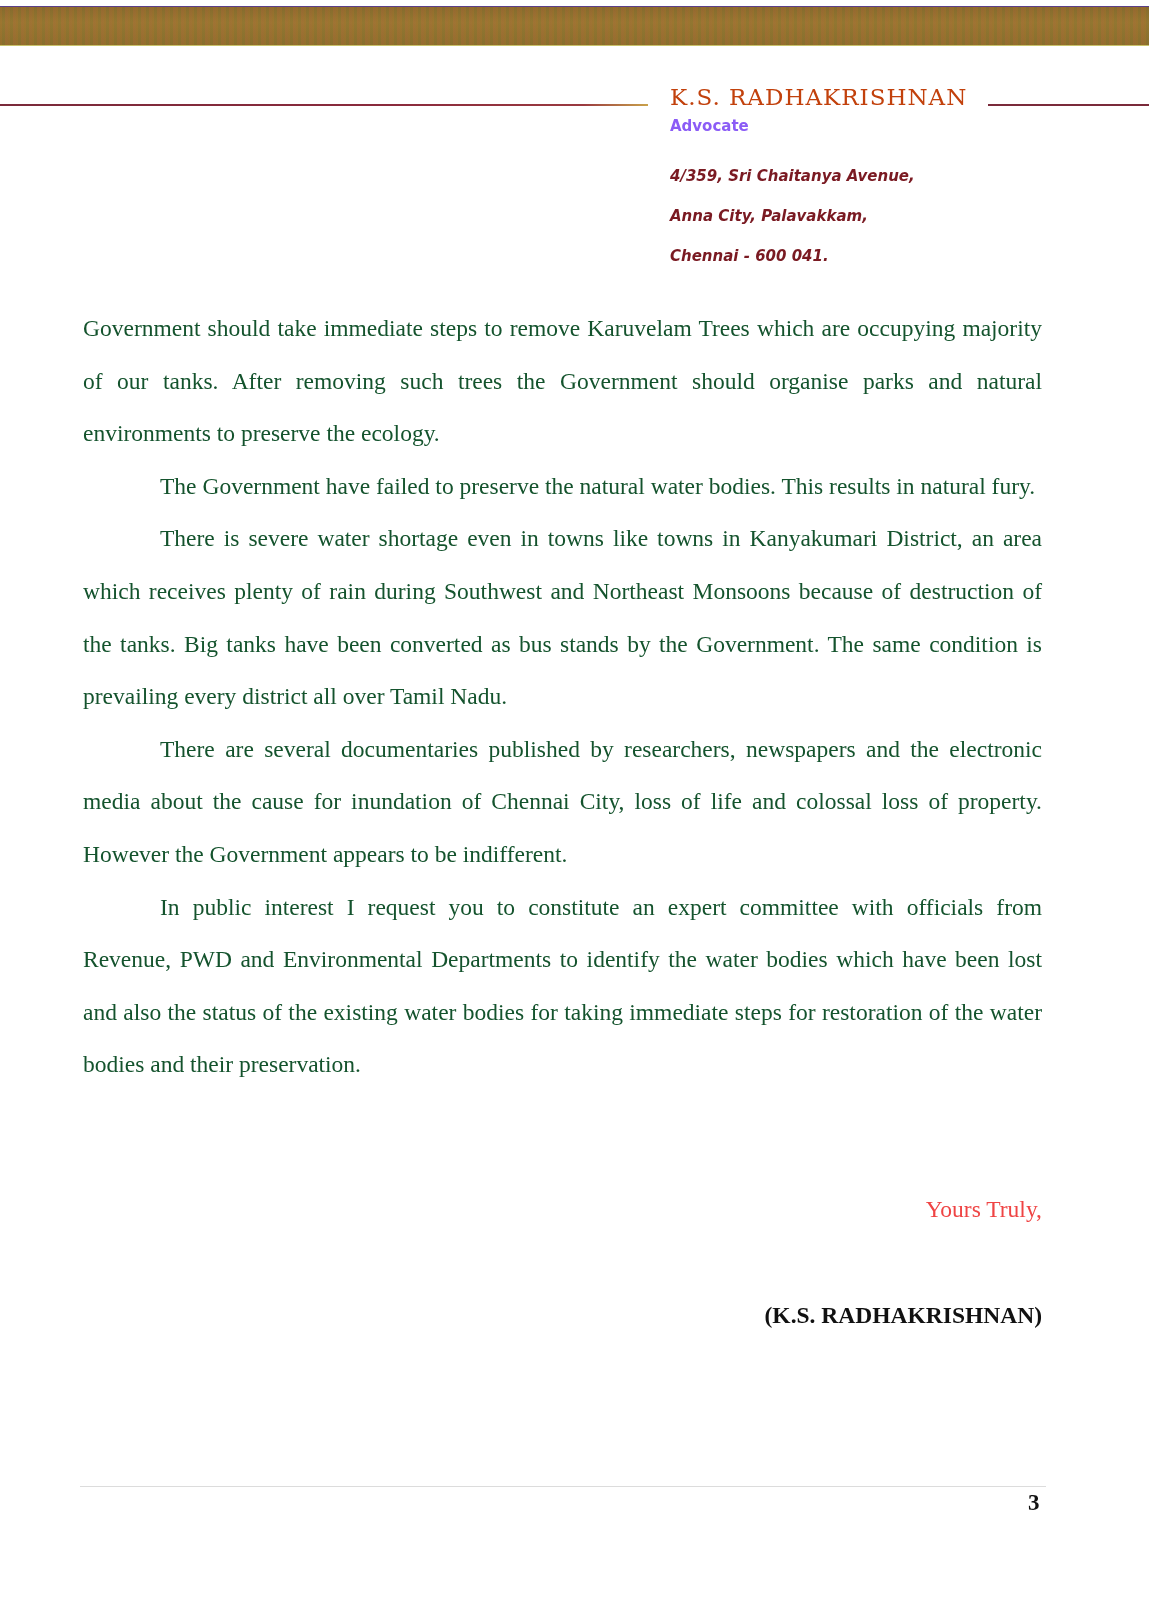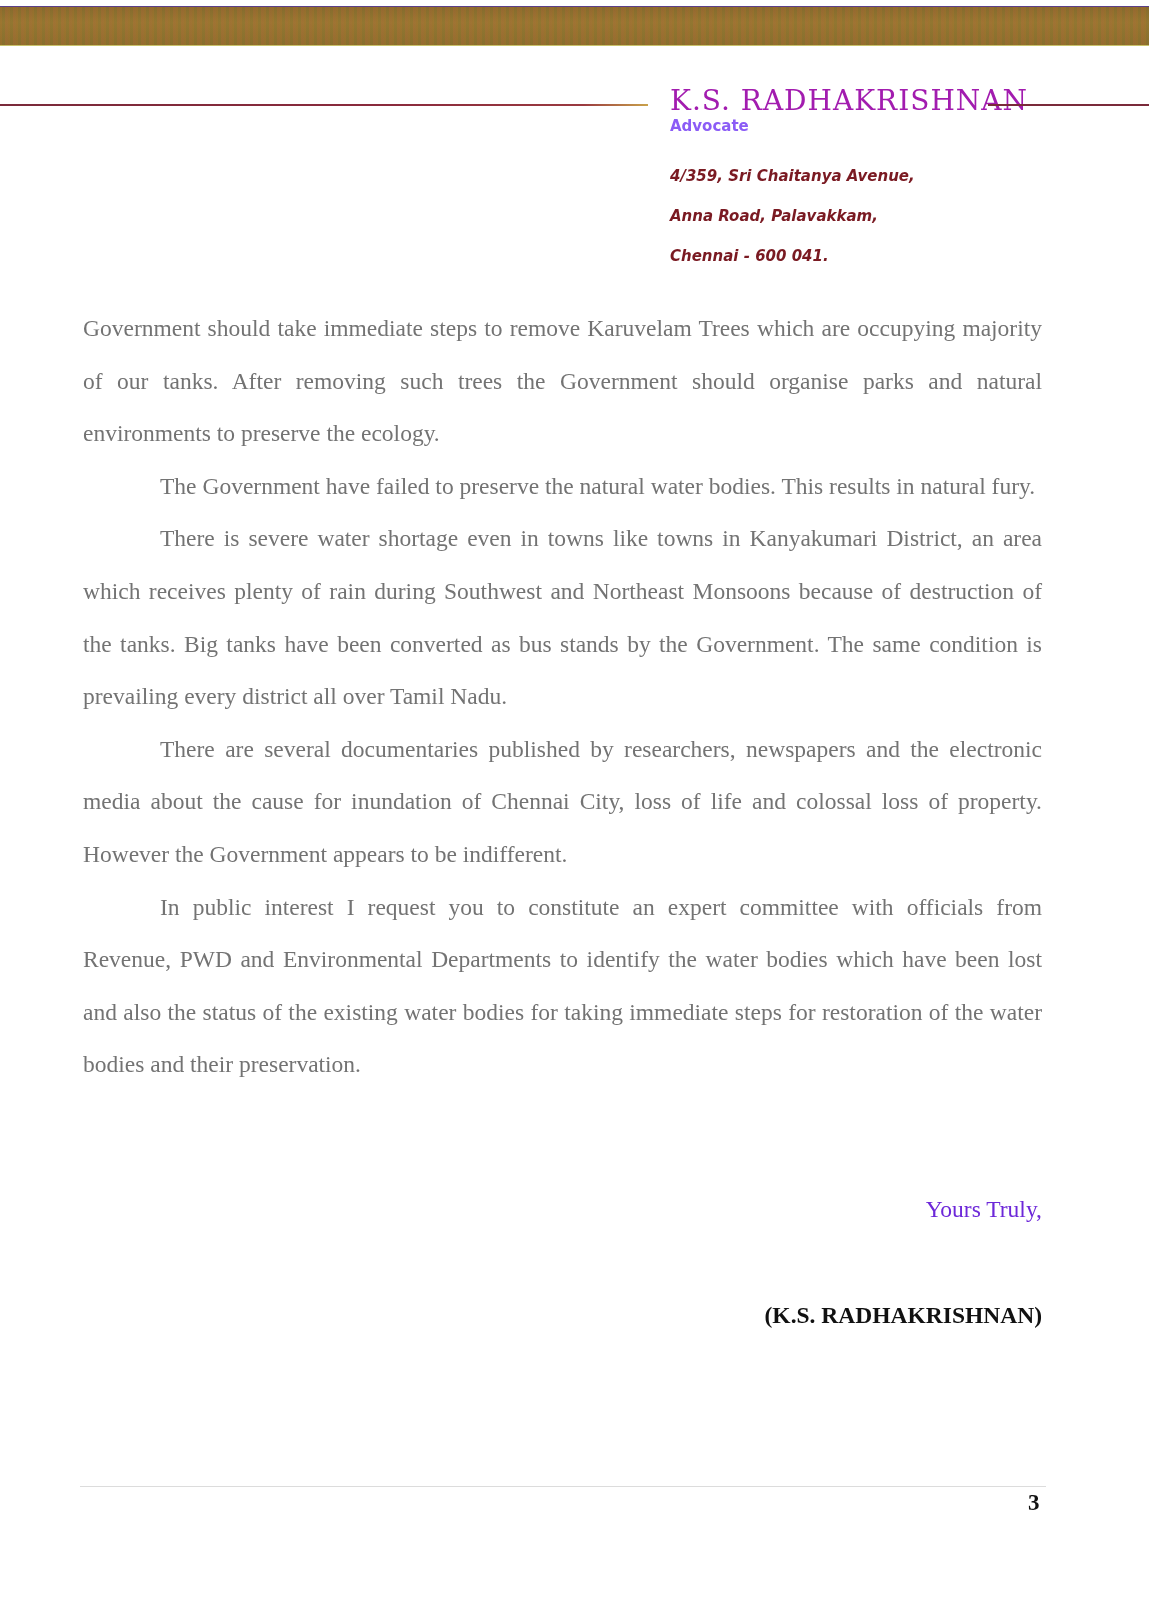--- a/index.html
+++ b/index.html
@@ -15,44 +15,44 @@
   .rule-left {
     position: absolute; left: 0; top: 104px; width: 648px; height: 2px;
     background: linear-gradient(90deg, #7a2a3a 0%, #8a2a3c 60%, #9a3a40 90%, #c9a24a 100%);
   }
   .rule-right {
     position: absolute; left: 988px; top: 104px; width: 161px; height: 2px;
     background: #7a2a3a;
   }
   .lh-name {
     position: absolute; left: 670px; top: 84px;
-    font-family: "DejaVu Serif", serif; font-size: 28px; letter-spacing: 1px;
-    color: #a21caf; white-space: nowrap;
+    font-family: "DejaVu Serif", serif; font-size: 23px; letter-spacing: 1px;
+    color: #c2410c; white-space: nowrap;
   }
   .lh-title {
     position: absolute; left: 670px; top: 117px;
     font-family: "DejaVu Sans", sans-serif; font-weight: bold; font-size: 15px;
     color: #8b5cf6;
   }
   .lh-addr {
     position: absolute; left: 670px; top: 148px;
     font-family: "DejaVu Sans", sans-serif; font-style: italic; font-weight: bold; font-size: 15px;
     line-height: 24px; color: #7a1a22;
   }
   .lh-addr div { white-space: nowrap; margin-top: 16px; }
   .body-text {
     position: absolute; left: 83px; top: 302px; width: 959px;
     font-family: "Liberation Serif", serif; font-size: 23.5px; line-height: 52.6px;
-    color: #737373; text-align: justify;
+    color: #14532d; text-align: justify;
   }
   .body-text p { margin: 0; }
   .body-text p.indent { text-indent: 77px; }
   .closing {
     position: absolute; right: 107px; top: 1196px;
-    font-family: "Liberation Serif", serif; font-size: 23.5px; color: #6d28d9;
+    font-family: "Liberation Serif", serif; font-size: 23.5px; color: #ef4444;
   }
   .signature {
     position: absolute; right: 107px; top: 1302px;
     font-family: "Liberation Serif", serif; font-size: 23.5px; font-weight: bold; color: #111; margin-left: 8px;
   }
   .footer-rule {
     position: absolute; left: 80px; top: 1486px; width: 966px; height: 1px; background: #dcdcdc;
   }
   .page-number {
     position: absolute; left: 1028px; top: 1490px;
@@ -62,21 +62,21 @@
 </head>
 <body>
 
 <div class="top-band"></div>
 <div class="rule-left"></div>
 <div class="lh-name">K.S. RADHAKRISHNAN</div>
 <div class="rule-right"></div>
 <div class="lh-title">Advocate</div>
 <div class="lh-addr">
   <div>4/359, Sri Chaitanya Avenue,</div>
-  <div>Anna Road, Palavakkam,</div>
+  <div>Anna City, Palavakkam,</div>
   <div>Chennai - 600 041.</div>
 </div>
 
 <div class="body-text">
   <p>Government should take immediate steps to remove Karuvelam Trees which are occupying majority of our tanks. After removing such trees the Government should organise parks and natural environments to preserve the ecology.</p>
   <p class="indent">The Government have failed to preserve the natural water bodies. This results in natural fury.</p>
   <p class="indent">There is severe water shortage even in towns like towns in Kanyakumari District, an area which receives plenty of rain during Southwest and Northeast Monsoons because of destruction of the tanks. Big tanks have been converted as bus stands by the Government. The same condition is prevailing every district all over Tamil Nadu.</p>
   <p class="indent">There are several documentaries published by researchers, newspapers and the electronic media about the cause for inundation of Chennai City, loss of life and colossal loss of property. However the Government appears to be indifferent.</p>
   <p class="indent">In public interest I request you to constitute an expert committee with officials from Revenue, PWD and Environmental Departments to identify the water bodies which have been lost and also the status of the existing water bodies for taking immediate steps for restoration of the water bodies and their preservation.</p>
 </div>

